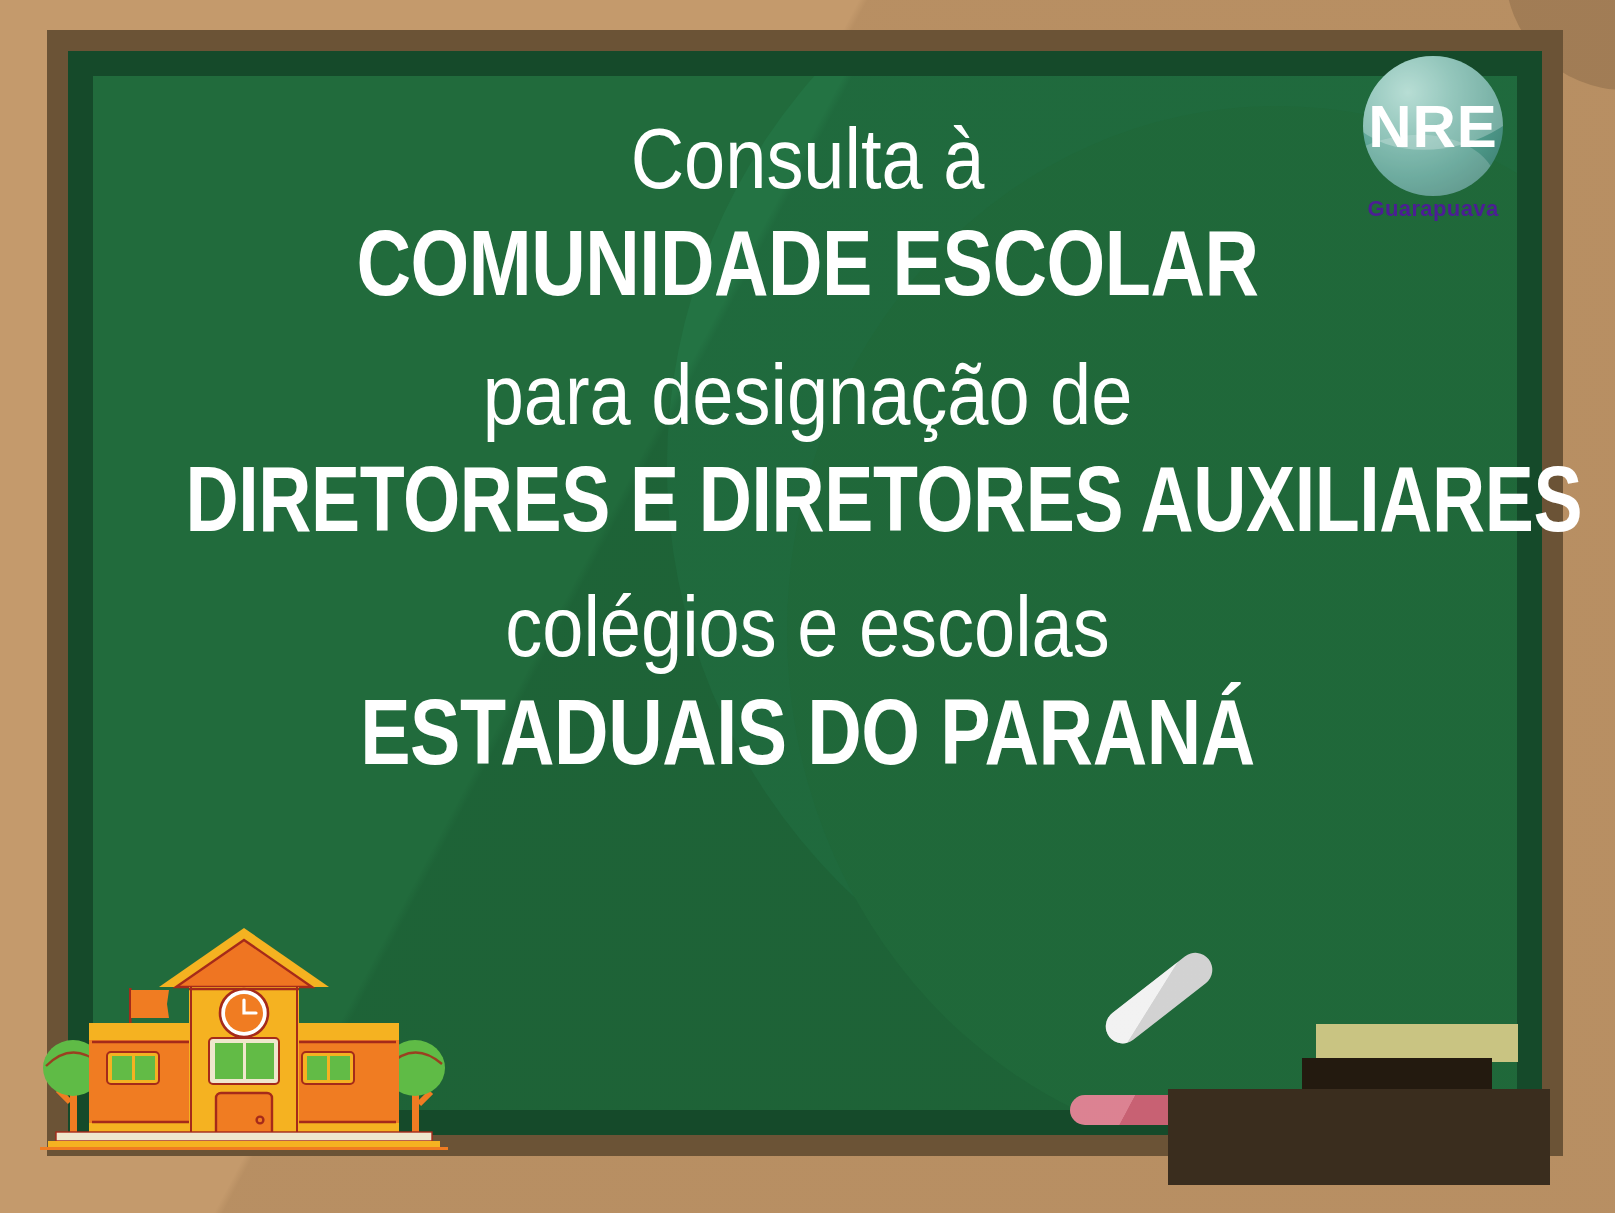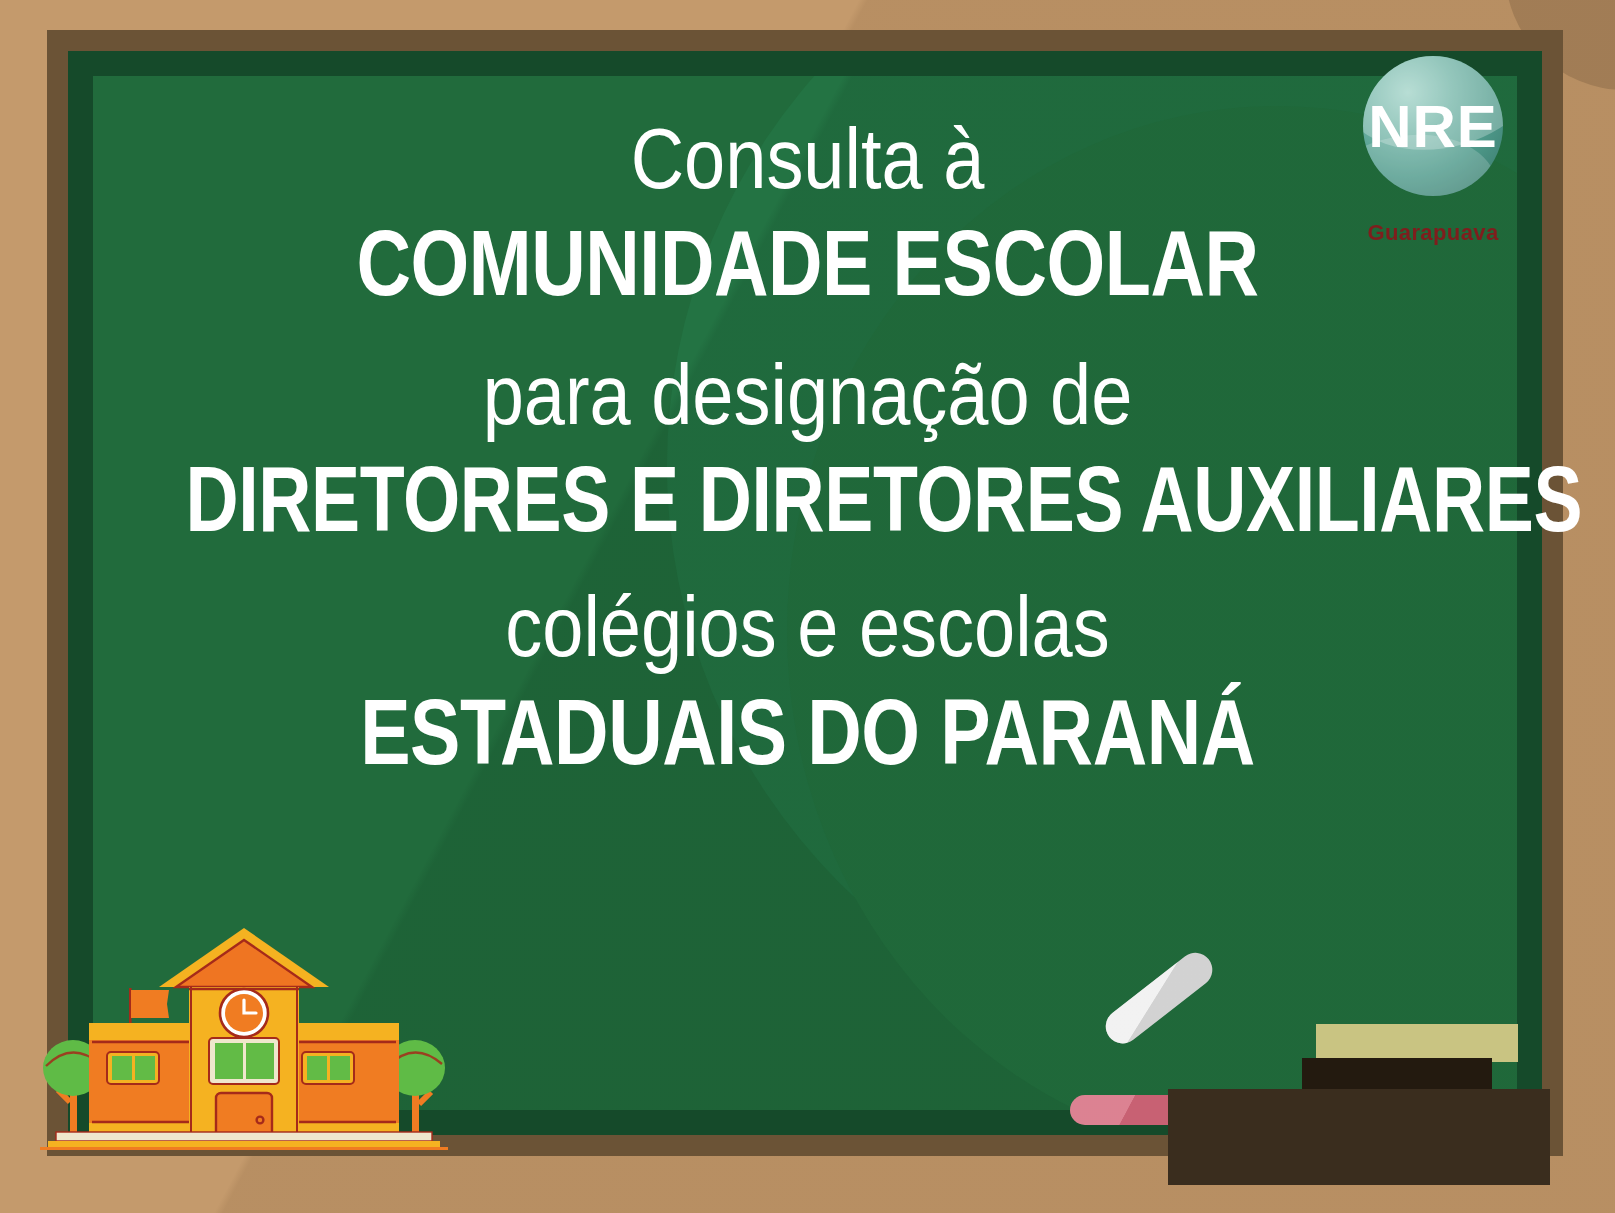--- a/index.html
+++ b/index.html
@@ -141,22 +141,22 @@
     display: flex;
     align-items: center;
     justify-content: center;
     color: #ffffff;
     font-size: 60px;
     font-weight: 700;
     letter-spacing: 1px;
     z-index: 3;
   }
   .logo-sub {
-    margin-top: 24px;
-    color: #7f1d1d;
+    margin-top: 0;
+    color: #4c1d95;
     font-size: 22px;
     font-weight: 600;
     letter-spacing: 0.4px;
   }
 
   
   .headline {
     position: absolute;
     left: 0; right: 0;
     top: 108px;

